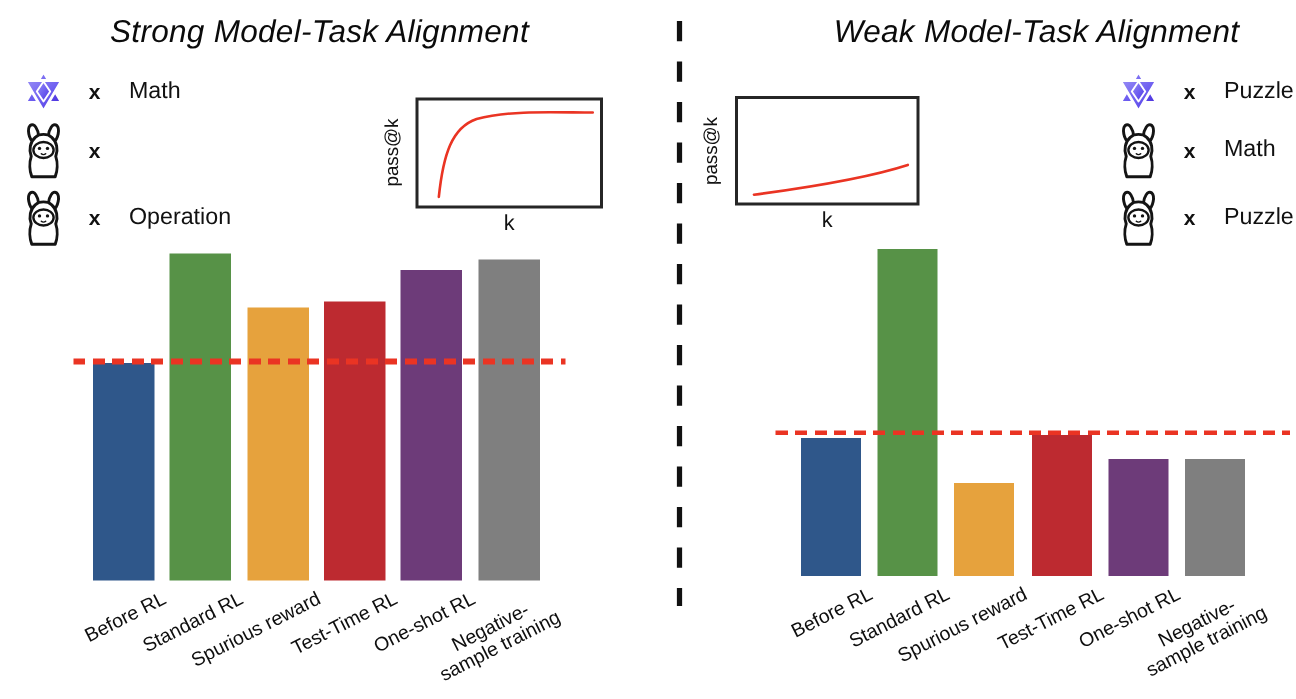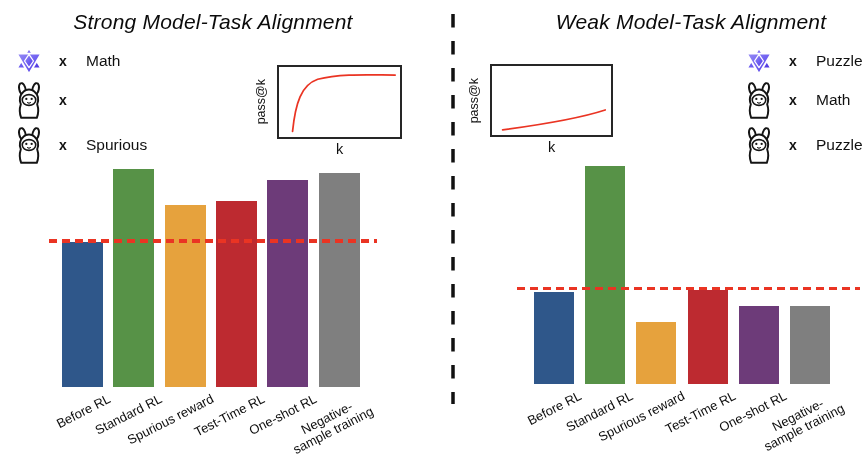--- a/index.html
+++ b/index.html
@@ -95,21 +95,21 @@
         <path d="M63 42 C73 36 76 16 70 10 C62 4 55 18 54 30"></path>
         <path d="M30 32 C37 25 53 25 60 32 C70 41 73 55 68 68 C72 80 71 96 67 106 L23 106 C19 96 18 80 22 68 C17 55 20 41 30 32 Z"></path>
       </g>
       <ellipse cx="45" cy="56" rx="19" ry="15" fill="#ffffff" stroke="#141414" stroke-width="4.5"></ellipse>
       <circle cx="37.5" cy="53" r="3.2" fill="#141414"></circle>
       <circle cx="52.5" cy="53" r="3.2" fill="#141414"></circle>
       <path d="M41 63 C43 65 47 65 49 63" stroke="#141414" stroke-width="3" fill="none" stroke-linecap="round"></path>
     </svg>
         </span>
         <span class="times">x</span>
-        <span class="task">Spurious</span>
+        <span class="task">Operation</span>
       </div>
     </div>
 
   <div class="inset" style="left:277px;top:65px;width:125px;height:74px;">
     <svg viewBox="0 0 125 74" preserveAspectRatio="none">
       <path class="inset-curve" d="M 14 68 C 17 38 23 19 40 13 C 64 6.5 96 8.5 120 8.5" fill="none" stroke="#ea3423" stroke-width="1.8" stroke-linecap="round"></path>
     </svg>
   </div>
   <div class="inset-ylabel" style="left:248px;top:65px;width:26px;height:74px;">
     <span>pass@k</span>

